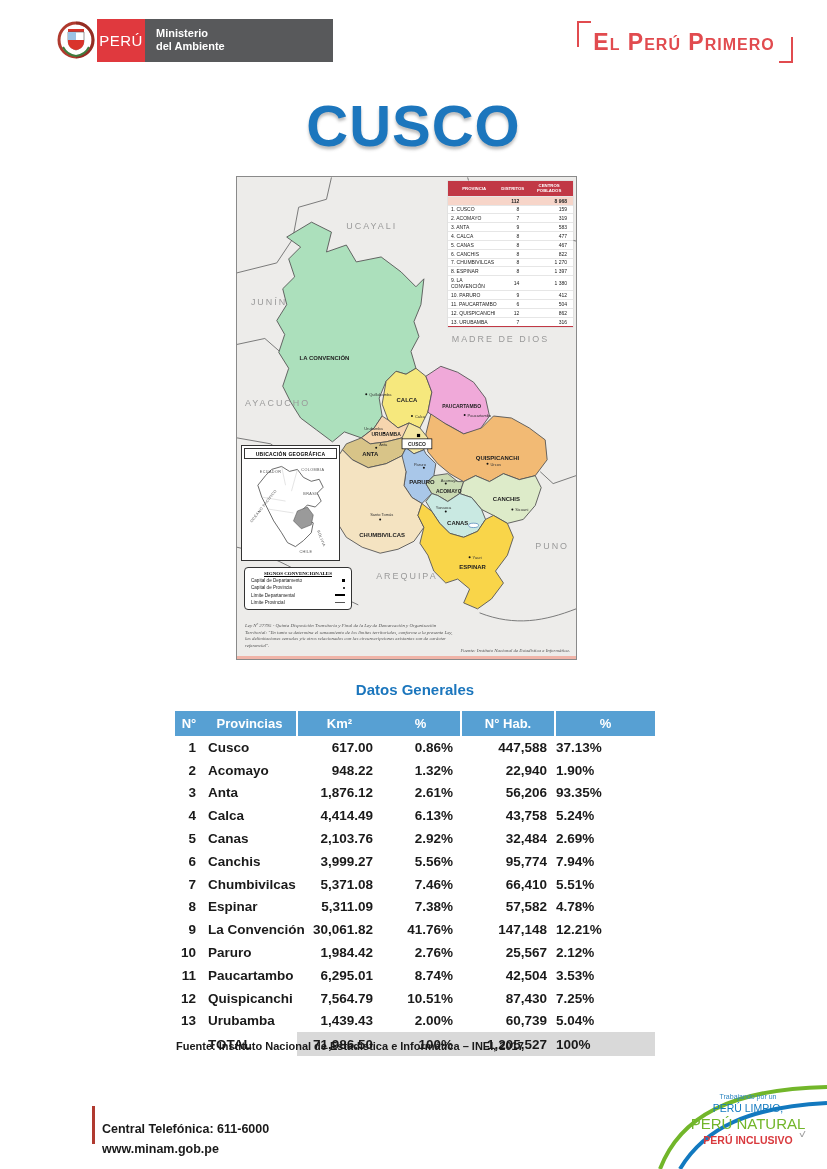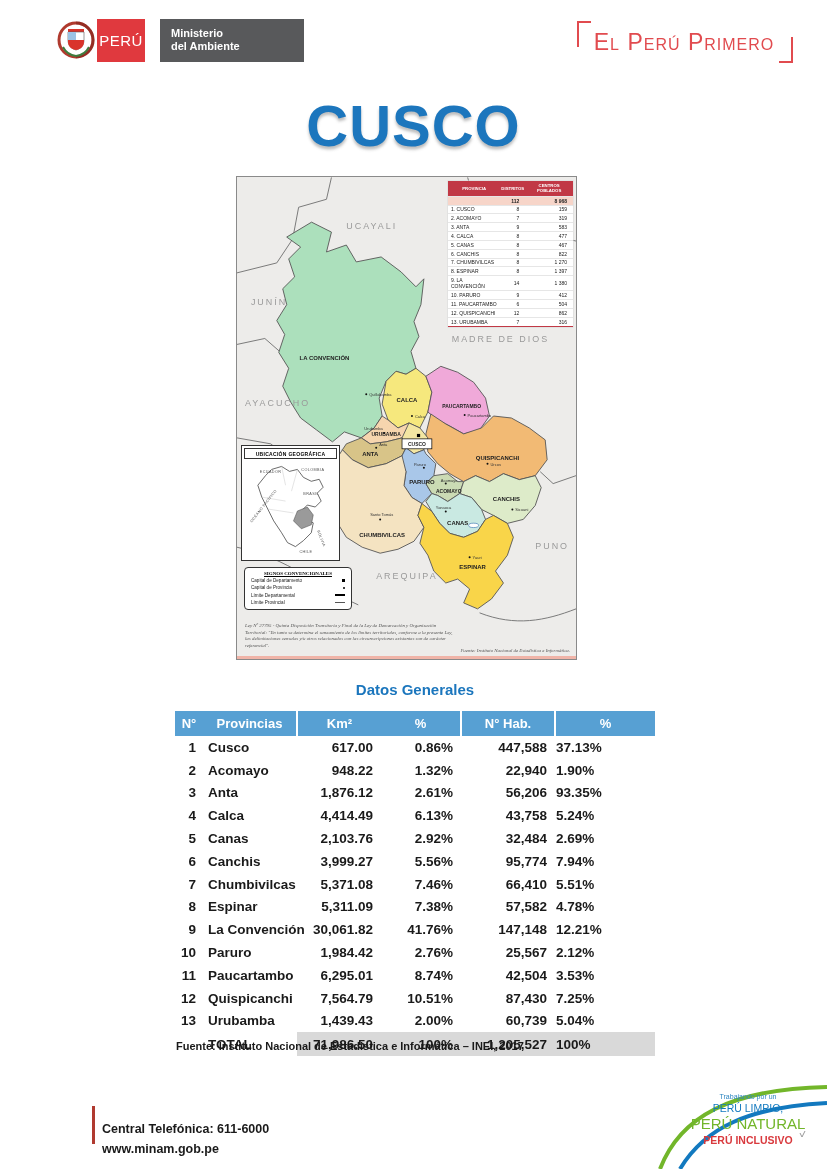--- a/index.html
+++ b/index.html
@@ -3,25 +3,25 @@
 <meta charset="utf-8">
 <style>
   html,body{margin:0;padding:0;background:#bfbfbf;font-family:"Liberation Sans",sans-serif;}
   .page{position:relative;width:827px;height:1169px;background:#ffffff;margin:0 auto;overflow:hidden;}
 
   
   .gov-logo{position:absolute;left:55px;top:17px;height:46px;display:flex;align-items:center;}
   .coat{width:42px;height:46px;}
   .peru-box{width:48px;height:43px;background:#E0393E;color:#fff;display:flex;align-items:center;justify-content:center;
             font-weight:normal;font-size:15px;letter-spacing:.5px;}
-  .min-box{width:144px;height:43px;background:#58595B;color:#fff;font-size:11px;font-weight:bold;
-           display:flex;align-items:center;line-height:1.15;padding-left:11px;box-sizing:border-box;white-space:pre-line;margin-left:15px;}
+  .min-box{width:188px;height:43px;background:#58595B;color:#fff;font-size:11px;font-weight:bold;
+           display:flex;align-items:center;line-height:1.15;padding-left:11px;box-sizing:border-box;white-space:pre-line;}
   .primero{position:absolute;left:577px;top:19px;width:216px;height:46px;}
   .primero .txt{position:absolute;left:8px;right:10px;top:0;bottom:0;display:flex;align-items:center;justify-content:center;
-                color:#E14B4F;font-weight:normal;font-size:23px;font-variant:small-caps;letter-spacing:1px;}
+                color:#E14B4F;font-weight:bold;font-size:23px;font-variant:small-caps;letter-spacing:1px;}
   .br-tl{position:absolute;left:0;top:2px;width:12px;height:24px;border-left:2px solid #E14B4F;border-top:2px solid #E14B4F;}
   .br-br{position:absolute;right:0;bottom:2px;width:12px;height:24px;border-right:2px solid #E14B4F;border-bottom:2px solid #E14B4F;}
 
   
   .big-title{position:absolute;left:0;top:92px;width:100%;text-align:center;color:#1C76BD;font-size:58px;font-weight:bold;
              letter-spacing:1px;text-shadow:0 3px 3px rgba(110,110,110,.45);}
 
   
   .map-box{position:absolute;left:236px;top:176px;width:341px;height:484px;background:#EDECEA;border:1px solid #8a8a8a;box-sizing:border-box;}
   .map-svg{position:absolute;left:0;top:0;width:100%;height:100%;}

